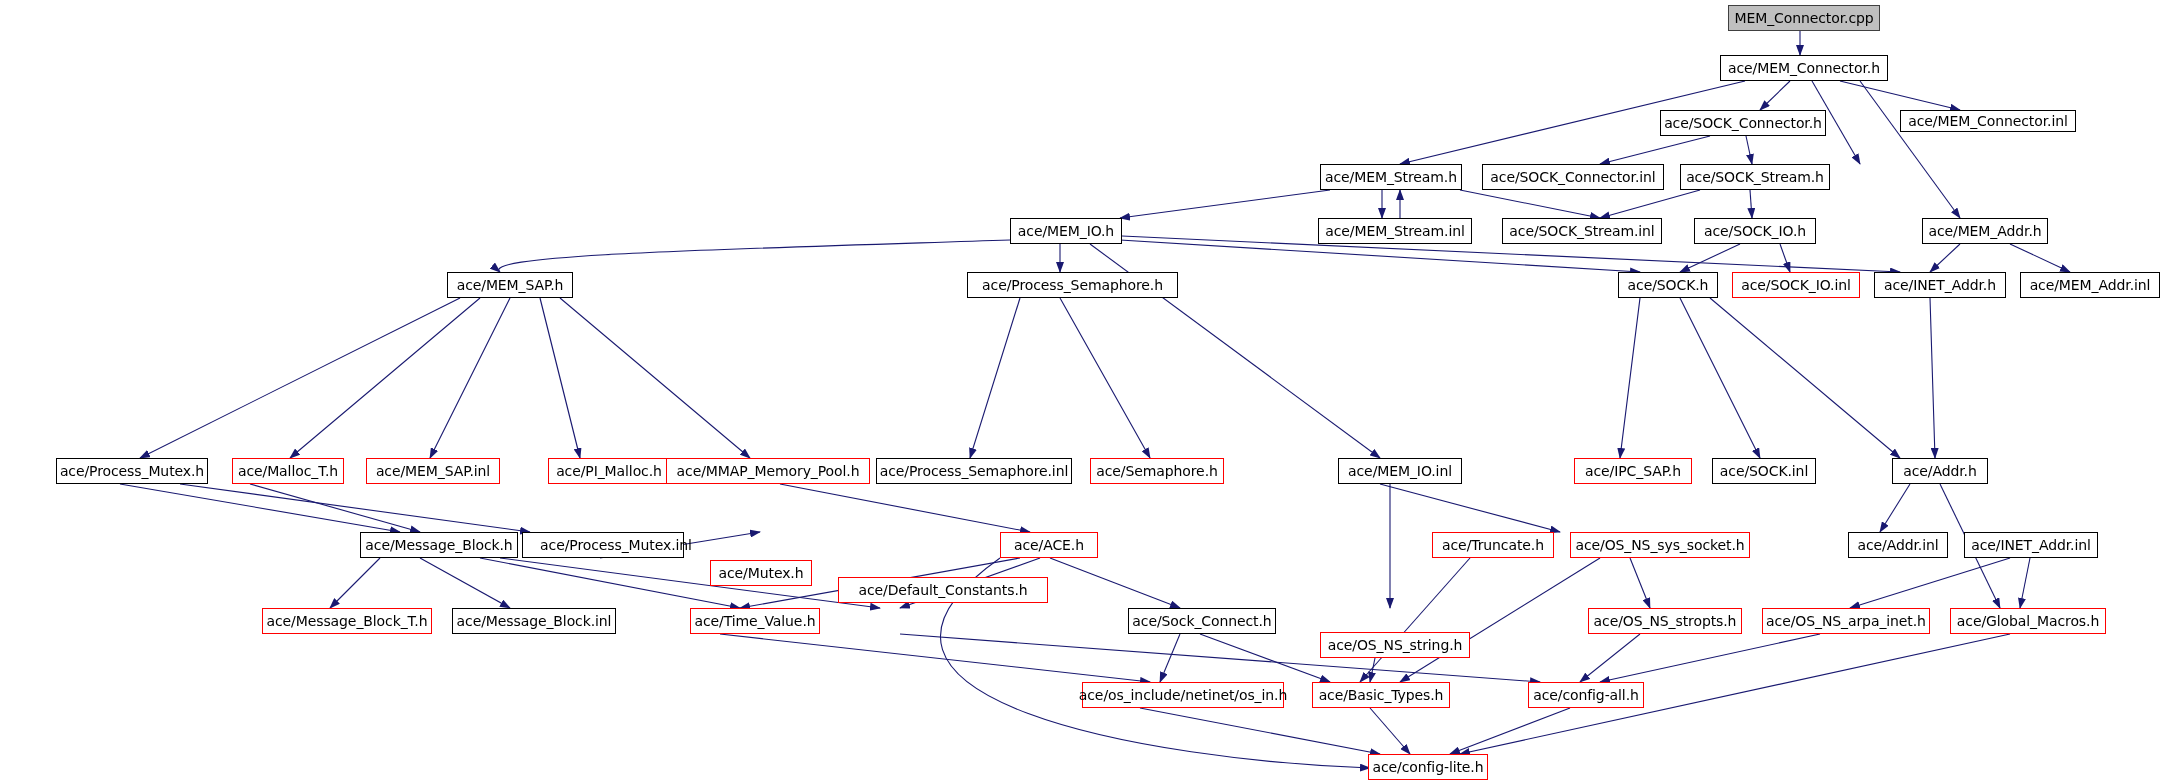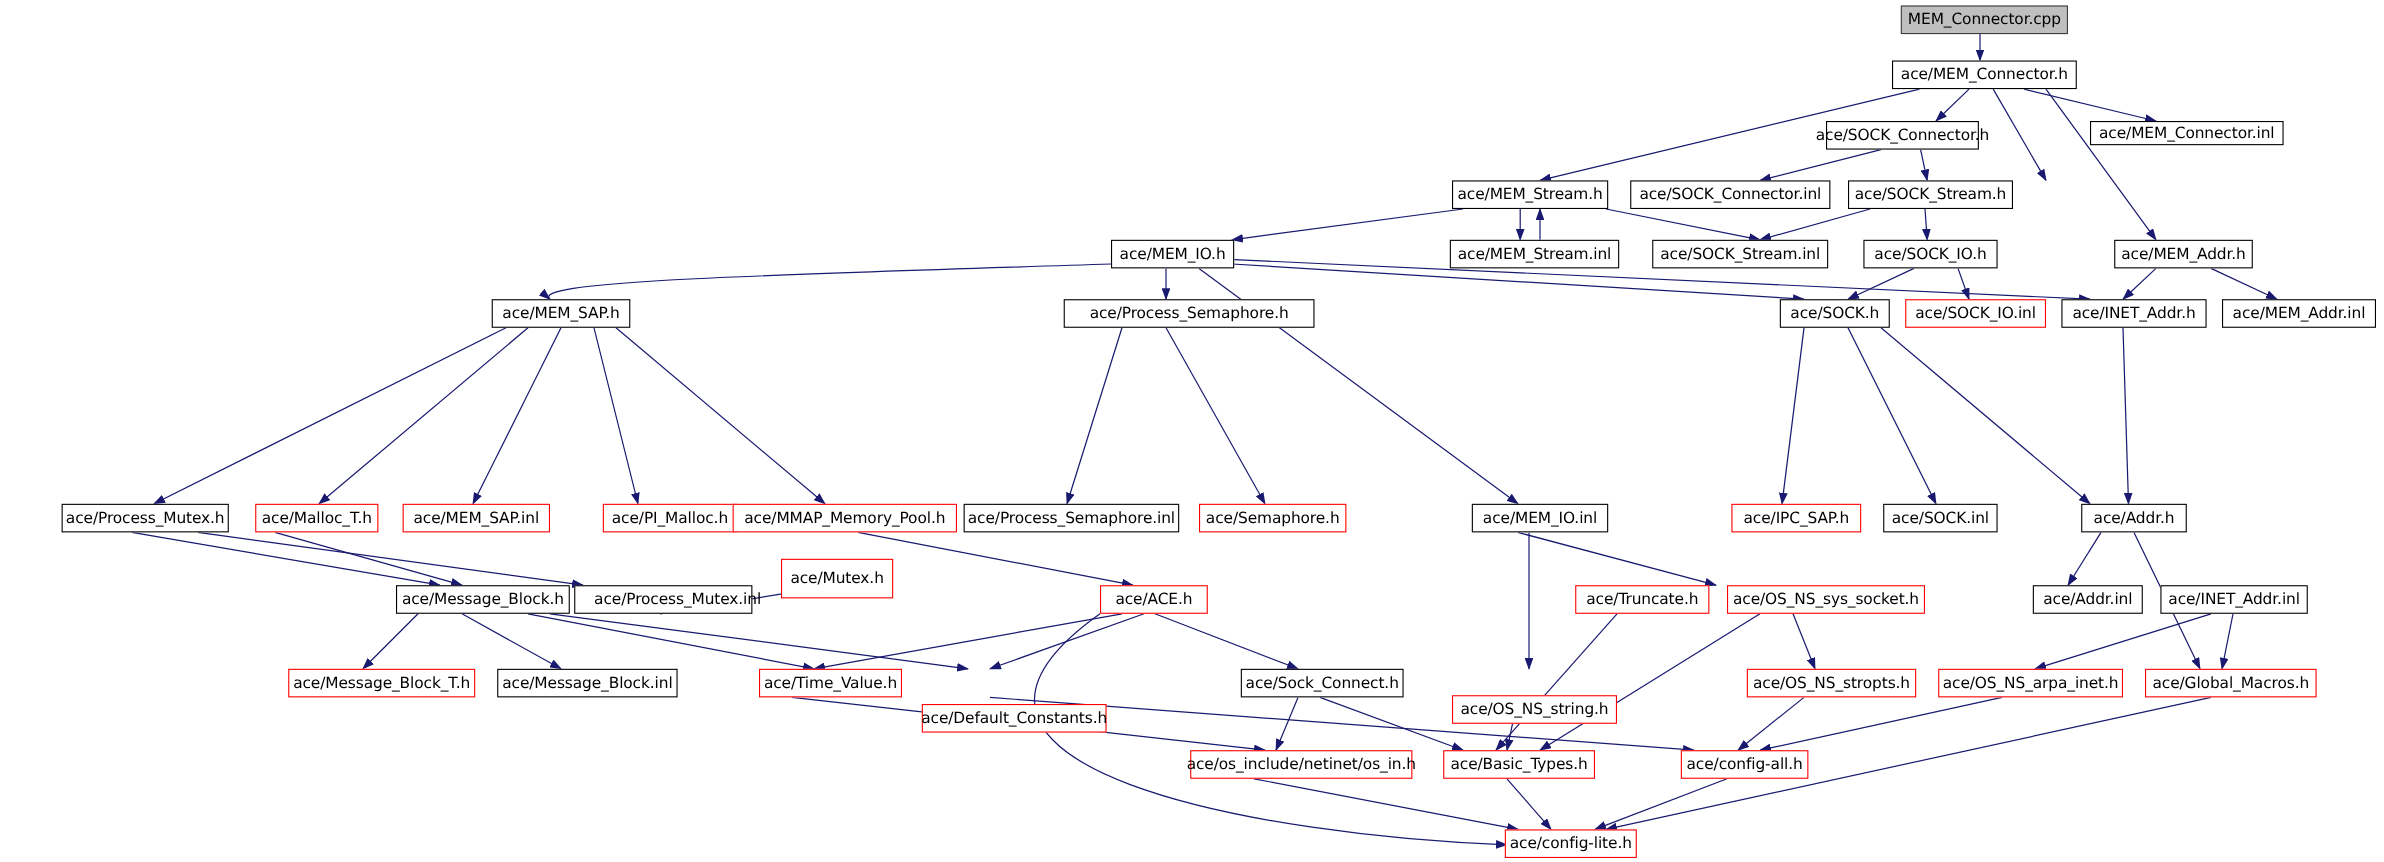--- a/index.html
+++ b/index.html
@@ -108,59 +108,59 @@
         <path d="M1820,634 L1600,682" marker-end="url(#arrow)"></path>
         <path d="M2010,634 L1460,754" marker-end="url(#arrow)"></path>
         <path d="M1140,708 L1380,754" marker-end="url(#arrow)"></path>
         <path d="M1370,708 L1410,754" marker-end="url(#arrow)"></path>
         <path d="M1570,708 L1450,754" marker-end="url(#arrow)"></path>
       </g>
   </svg>
   <div id="node-layer">
       <div class="node root" style="left: 1728px; top: 5px; width: 152px; height: 26px;">MEM_Connector.cpp</div>
       <div class="node" style="left: 1720px; top: 55px; width: 168px; height: 26px;">ace/MEM_Connector.h</div>
-      <div class="node" style="left: 1660px; top: 110px; width: 139px; height: 26px;">ace/SOCK_Connector.h</div>
+      <div class="node" style="left: 1660px; top: 110px; width: 166px; height: 26px;">ace/SOCK_Connector.h</div>
       <div class="node" style="left: 1900px; top: 110px; width: 176px; height: 22px;">ace/MEM_Connector.inl</div>
       <div class="node" style="left: 1320px; top: 164px; width: 142px; height: 26px;">ace/MEM_Stream.h</div>
       <div class="node" style="left: 1482px; top: 164px; width: 182px; height: 26px;">ace/SOCK_Connector.inl</div>
       <div class="node" style="left: 1680px; top: 164px; width: 150px; height: 26px;">ace/SOCK_Stream.h</div>
       <div class="node" style="left: 1010px; top: 218px; width: 112px; height: 26px;">ace/MEM_IO.h</div>
       <div class="node" style="left: 1318px; top: 218px; width: 154px; height: 26px;">ace/MEM_Stream.inl</div>
       <div class="node" style="left: 1502px; top: 218px; width: 160px; height: 26px;">ace/SOCK_Stream.inl</div>
       <div class="node" style="left: 1694px; top: 218px; width: 122px; height: 26px;">ace/SOCK_IO.h</div>
       <div class="node" style="left: 1922px; top: 218px; width: 126px; height: 26px;">ace/MEM_Addr.h</div>
       <div class="node" style="left: 447px; top: 272px; width: 126px; height: 26px;">ace/MEM_SAP.h</div>
-      <div class="node" style="left: 967px; top: 272px; width: 228px; height: 26px;">ace/Process_Semaphore.h</div>
+      <div class="node" style="left: 967px; top: 272px; width: 211px; height: 26px;">ace/Process_Semaphore.h</div>
       <div class="node" style="left: 1618px; top: 272px; width: 100px; height: 26px;">ace/SOCK.h</div>
       <div class="node red" style="left: 1732px; top: 272px; width: 128px; height: 26px;">ace/SOCK_IO.inl</div>
       <div class="node" style="left: 1874px; top: 272px; width: 132px; height: 26px;">ace/INET_Addr.h</div>
       <div class="node" style="left: 2020px; top: 272px; width: 140px; height: 26px;">ace/MEM_Addr.inl</div>
       <div class="node" style="left: 56px; top: 458px; width: 152px; height: 26px;">ace/Process_Mutex.h</div>
       <div class="node red" style="left: 232px; top: 458px; width: 112px; height: 26px;">ace/Malloc_T.h</div>
       <div class="node red" style="left: 366px; top: 458px; width: 134px; height: 26px;">ace/MEM_SAP.inl</div>
       <div class="node red" style="left: 524px; top: 458px; width: 122px; height: 26px; margin-left: 24px;">ace/PI_Malloc.h</div>
       <div class="node red" style="left: 666px; top: 458px; width: 204px; height: 26px;">ace/MMAP_Memory_Pool.h</div>
       <div class="node" style="left: 876px; top: 458px; width: 196px; height: 26px;">ace/Process_Semaphore.inl</div>
       <div class="node red" style="left: 1090px; top: 458px; width: 134px; height: 26px;">ace/Semaphore.h</div>
       <div class="node" style="left: 1338px; top: 458px; width: 124px; height: 26px;">ace/MEM_IO.inl</div>
       <div class="node red" style="left: 1574px; top: 458px; width: 118px; height: 26px;">ace/IPC_SAP.h</div>
       <div class="node" style="left: 1712px; top: 458px; width: 104px; height: 26px;">ace/SOCK.inl</div>
       <div class="node" style="left: 1892px; top: 458px; width: 96px; height: 26px;">ace/Addr.h</div>
       <div class="node" style="left: 360px; top: 532px; width: 158px; height: 26px;">ace/Message_Block.h</div>
       <div class="node" style="left: 522px; top: 532px; width: 162px; height: 26px; padding-left: 26px;">ace/Process_Mutex.inl</div>
-      <div class="node red" style="left: 710px; top: 508px; width: 102px; height: 36px;">ace/Mutex.h</div>
+      <div class="node red" style="left: 710px; top: 560px; width: 102px; height: 26px;">ace/Mutex.h</div>
       <div class="node red" style="left: 1000px; top: 532px; width: 98px; height: 26px;">ace/ACE.h</div>
       <div class="node red" style="left: 1432px; top: 532px; width: 122px; height: 26px;">ace/Truncate.h</div>
       <div class="node red" style="left: 1570px; top: 532px; width: 180px; height: 26px;">ace/OS_NS_sys_socket.h</div>
       <div class="node" style="left: 1848px; top: 532px; width: 100px; height: 26px;">ace/Addr.inl</div>
       <div class="node" style="left: 1964px; top: 532px; width: 134px; height: 26px;">ace/INET_Addr.inl</div>
       <div class="node red" style="left: 262px; top: 608px; width: 170px; height: 26px;">ace/Message_Block_T.h</div>
       <div class="node" style="left: 452px; top: 608px; width: 164px; height: 26px;">ace/Message_Block.inl</div>
       <div class="node red" style="left: 690px; top: 608px; width: 130px; height: 26px;">ace/Time_Value.h</div>
-      <div class="node red" style="left: 838px; top: 640px; width: 168px; height: 26px;">ace/Default_Constants.h</div>
+      <div class="node red" style="left: 838px; top: 577px; width: 210px; height: 26px;">ace/Default_Constants.h</div>
       <div class="node" style="left: 1128px; top: 608px; width: 148px; height: 26px;">ace/Sock_Connect.h</div>
       <div class="node red" style="left: 1320px; top: 608px; width: 150px; height: 26px; margin-top: 24px;">ace/OS_NS_string.h</div>
       <div class="node red" style="left: 1588px; top: 608px; width: 154px; height: 26px;">ace/OS_NS_stropts.h</div>
       <div class="node red" style="left: 1762px; top: 608px; width: 168px; height: 26px;">ace/OS_NS_arpa_inet.h</div>
       <div class="node red" style="left: 1950px; top: 608px; width: 156px; height: 26px;">ace/Global_Macros.h</div>
       <div class="node red" style="left: 1082px; top: 682px; width: 202px; height: 26px;">ace/os_include/netinet/os_in.h</div>
       <div class="node red" style="left: 1312px; top: 682px; width: 138px; height: 26px;">ace/Basic_Types.h</div>
       <div class="node red" style="left: 1528px; top: 682px; width: 116px; height: 26px;">ace/config-all.h</div>
       <div class="node red" style="left: 1368px; top: 754px; width: 120px; height: 26px;">ace/config-lite.h</div>
     </div>

